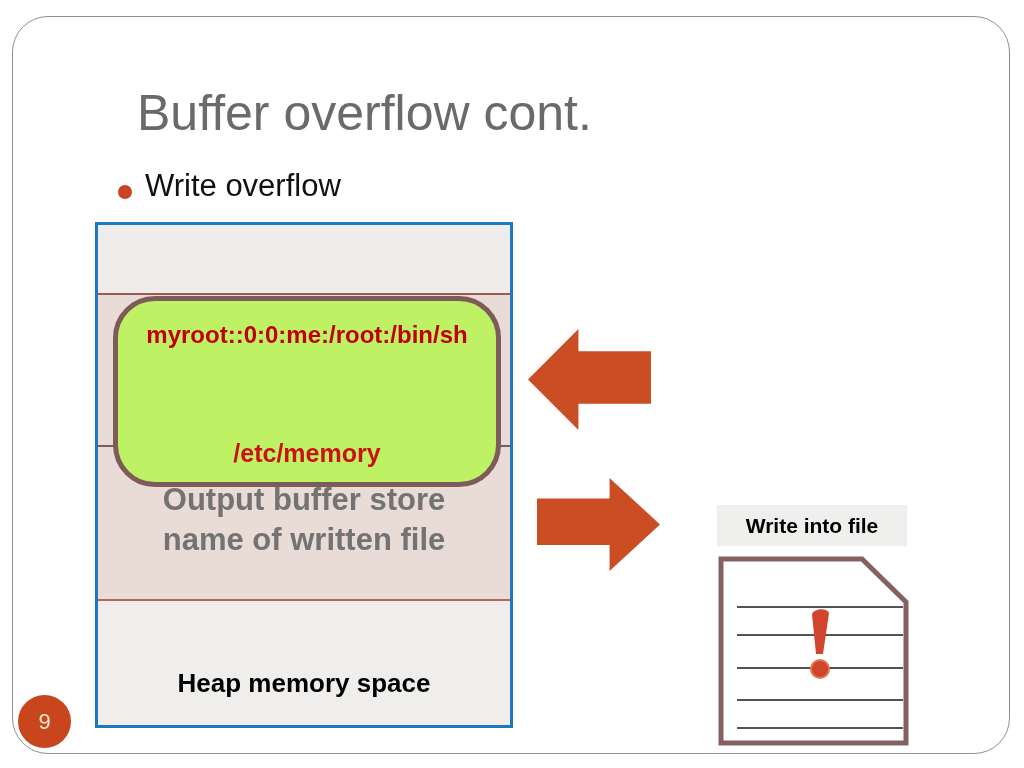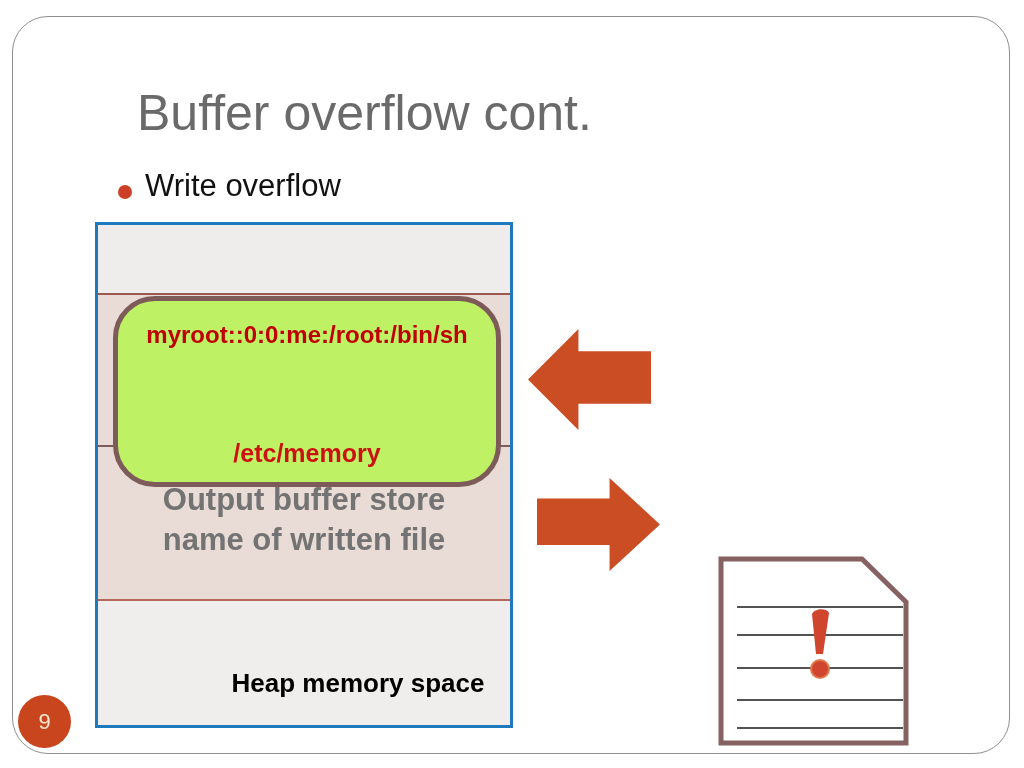--- a/index.html
+++ b/index.html
@@ -72,26 +72,25 @@
     left: 0; top: 255px; width: 100%;
     text-align: center;
     font-size: 31px;
     font-weight: 700;
     line-height: 40px;
     color: #737373;
     white-space: pre-line;
   }
   .heap-label {
     position: absolute;
-    left: 6px; top: 443px; width: 100%;
+    left: 0; top: 443px; width: 100%;
     text-align: center;
     font-size: 26px;
     font-weight: 700;
     color: #000000;
-    padding-left: 48px;
   }
 
   
   .overflow-box {
     position: absolute;
     left: 113px; top: 296px;
     width: 388px; height: 191px;
     background: #bef264;
     border: 5px solid #7d5b59;
     border-radius: 42px;
@@ -180,20 +179,21 @@
   </div>
 
   <div class="overflow-box">
     <div class="injected-entry">myroot::0:0:me:/root:/bin/sh</div>
     <div class="target-file">/etc/memory</div>
   </div>
 
   <div class="arrow arrow-left"></div>
   <div class="arrow arrow-right"></div>
 
+  <div class="write-label">Write into file</div>
 
   <svg class="doc-icon" width="191" height="190" viewBox="0 0 191 190">
     <path d="M3 3 H144 L188 46 V187 H3 Z" fill="#ffffff" stroke="#866161" stroke-width="5"></path>
     <g stroke="#1a1a1a" stroke-width="1.6">
       <line x1="19" y1="51" x2="185" y2="51"></line>
       <line x1="19" y1="79" x2="185" y2="79"></line>
       <line x1="19" y1="112" x2="185" y2="112"></line>
       <line x1="19" y1="144" x2="185" y2="144"></line>
       <line x1="19" y1="172" x2="185" y2="172"></line>
     </g>

